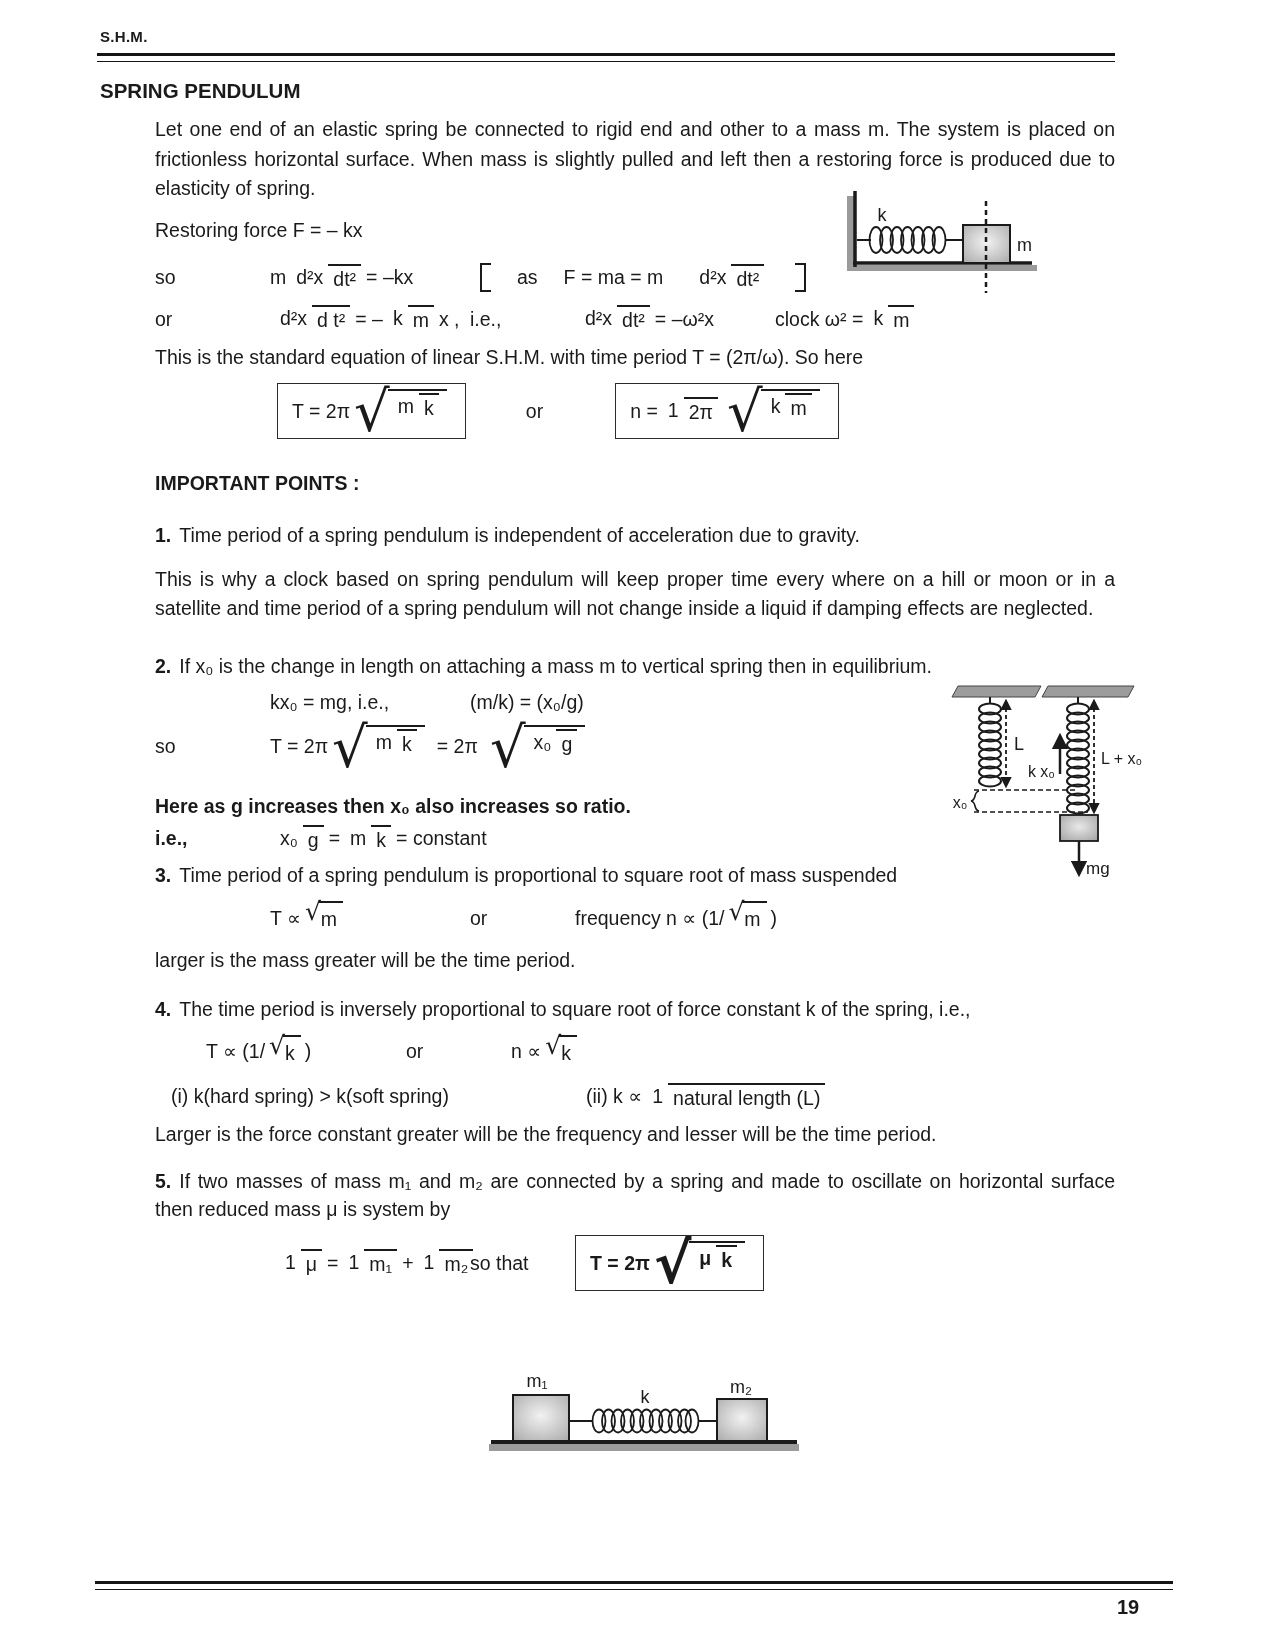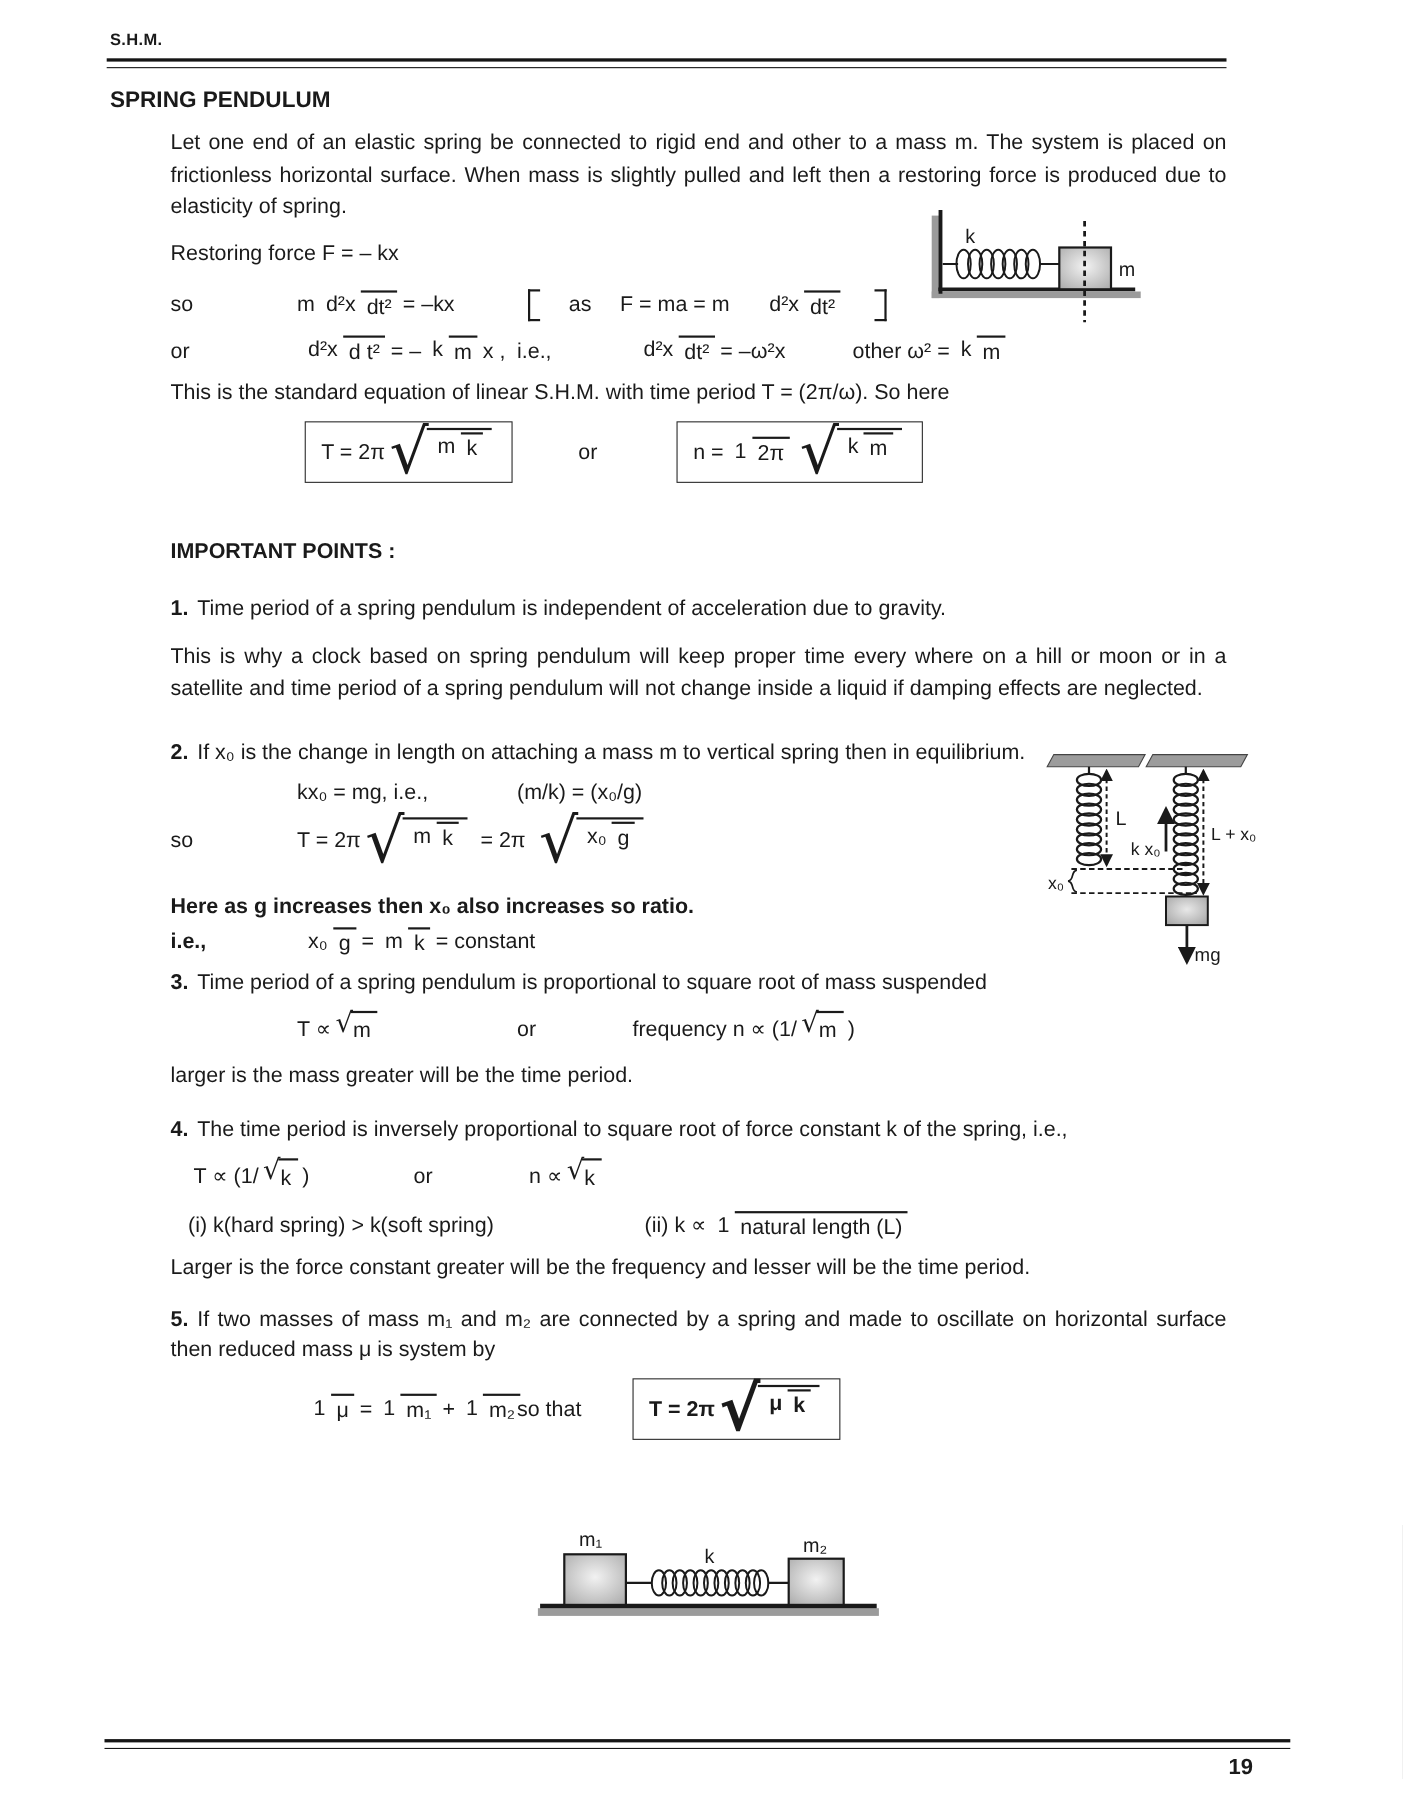--- a/index.html
+++ b/index.html
@@ -104,21 +104,21 @@
       </span>
       <span style="width:105px">i.e.,</span>
       <span class="grp" style="width:200px">
         <span class="frac">
             <span class="fnum">d²x</span>
             <span class="fden">dt²</span>
           </span>
         <span>= –ω²x</span>
       </span>
       <span class="grp">
-        <span>other ω² =</span>
+        <span>clock ω² =</span>
         <span class="frac">
             <span class="fnum">k</span>
             <span class="fden">m</span>
           </span>
       </span>
     </div>
 
     <p class="plain" style="margin-top:10px">This is the standard equation of linear S.H.M. with time period T = (2π/ω). So here</p>
 
     <div class="eq-row" style="margin-top:12px; margin-left:177px">
@@ -146,21 +146,21 @@
             <span class="rad">
               <span class="frac">
                 <span class="fnum">k</span>
                 <span class="fden">m</span>
               </span>
             </span>
           </span>
       </span>
     </div>
 
-    <p class="pt bold" style="margin-top:48px">IMPORTANT POINTS :</p>
+    <p class="pt bold" style="margin-top:30px">IMPORTANT POINTS :</p>
 
     <p class="pt" style="margin-top:24px"><span class="pt-no">1.</span><span>Time period of a spring pendulum is independent of acceleration due to gravity.</span></p>
     <p class="pt just" style="margin-top:16px">This is why a clock based on spring pendulum will keep proper time every where on a hill or moon or in a satellite and time period of a spring pendulum will not change inside a liquid if damping effects are neglected.</p>
 
     <p class="pt" style="margin-top:30px"><span class="pt-no">2.</span><span>If x₀ is the change in length on attaching a mass m to vertical spring then in equilibrium.</span></p>
 
     <div class="eq-row" style="margin-top:8px; margin-left:170px">
       <span style="width:200px">kx₀ = mg, i.e.,</span>
       <span>(m/k) = (x₀/g)</span>
     </div>
@@ -227,21 +227,21 @@
             <span class="rad">m</span>
           </span>
         <span>)</span>
       </span>
     </div>
 
     <p class="pt" style="margin-top:12px">larger is the mass greater will be the time period.</p>
 
     <p class="pt" style="margin-top:20px"><span class="pt-no">4.</span><span>The time period is inversely proportional to square root of force constant k of the spring, i.e.,</span></p>
 
-    <div class="eq-row" style="margin-top:12px; margin-left:76px">
+    <div class="eq-row" style="margin-top:12px; margin-left:106px">
       <span class="grp" style="width:200px">
         <span>T  ∝ (1/</span>
         <span class="sqrt sqrt-sm">
             <span class="sym">√</span>
             <span class="rad">k</span>
           </span>
         <span>)</span>
       </span>
       <span style="width:105px">or</span>
       <span class="grp">

